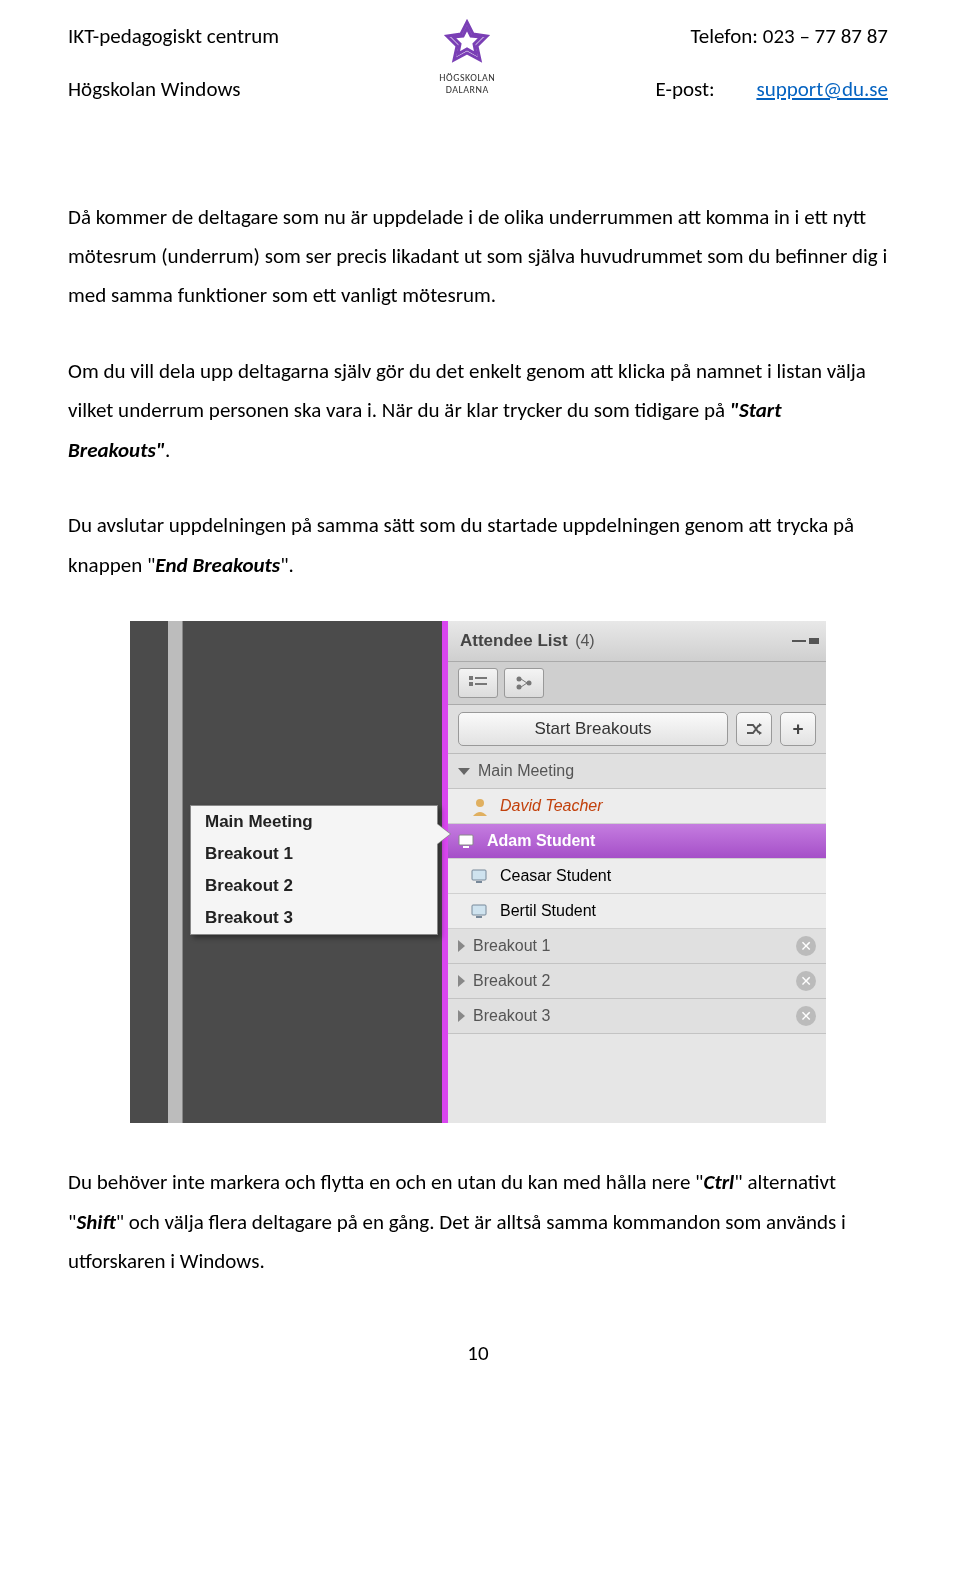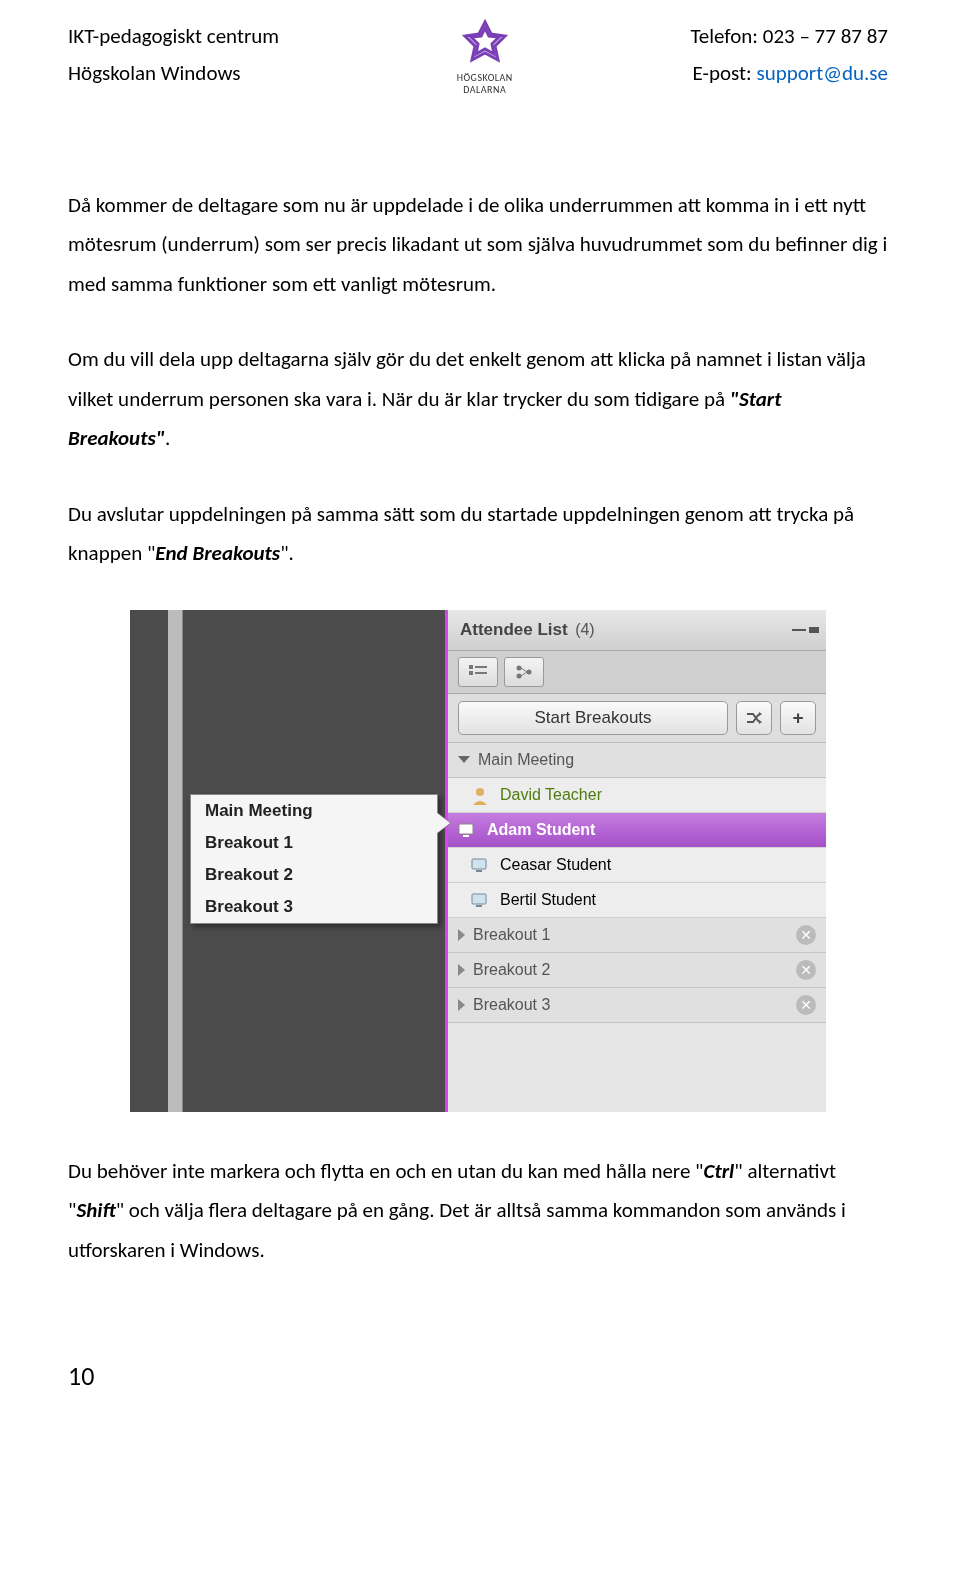--- a/index.html
+++ b/index.html
@@ -16,20 +16,21 @@
   .header {
     display: flex;
     justify-content: space-between;
     align-items: flex-start;
     margin-bottom: 90px;
   }
   .header-left, .header-right {
     display: flex;
     flex-direction: column;
     font-size: 21px;
+    gap: 16px;
   }
   .header-left > div, .header-right > div {
     line-height: 1.75;
   }
   .header-right { text-align: right; }
   .header-center {
     text-align: center;
     padding-top: 0;
   }
   .logo-shape {
@@ -39,20 +40,22 @@
     position: relative;
   }
   .logo-text {
     font-size: 10px;
     letter-spacing: 0.5px;
     color: #333;
     line-height: 1.2;
   }
   a.email-link {
     color: #0563c1;
+    text-decoration: underline;
+    margin-left: 37px;
   }
   .body-text {
     font-size: 21px;
     line-height: 1.88;
   }
   .body-text p { margin: 0 0 36px 0; }
   .bi { font-weight: bold; font-style: italic; }
   .screenshot-wrap {
     margin: 0 0 40px 0;
     display: flex;
@@ -72,21 +75,21 @@
     height: 100%;
     background: #bcbcbc;
     border-right: 1px solid #888;
   }
   .panel {
     position: absolute;
     right: 0; top: 0;
     width: 378px;
     height: 502px;
     background: #d6d6d6;
-    border-left: 3px solid #d946ef;
+    border-left: 6px solid #d946ef;
     display: flex;
     flex-direction: column;
   }
   .panel-header {
     height: 40px;
     background: linear-gradient(#e8e8e8,#cfcfcf);
     border-bottom: 1px solid #aaa;
     display: flex;
     align-items: center;
     padding: 0 12px;
@@ -177,21 +180,21 @@
     font-size: 16px;
     border-bottom: 1px solid #d0d0d0;
     background: #ededed;
   }
   .attendee-row.sel {
     background: linear-gradient(#c57de0,#a54fc8);
     color: #fff;
     padding-left: 9px;
   }
   .attendee-row.sel .name { font-weight: bold; }
-  .attendee-row.host .name { color: #4d7c0f;}
+  .attendee-row.host .name { font-style: italic; color: #c2410c;}
   .person-icon,.screen-icon {
     width: 20px; height: 20px;
     display: inline-block;
   }
   .person-icon svg, .screen-icon svg { width: 100%; height: 100%; }
   .close-circle {
     width: 20px; height: 20px; border-radius: 50%;
     background: #bbb; color: #fff;
     display: flex; align-items: center; justify-content: center;
     font-size: 14px;
@@ -216,23 +219,23 @@
     border-bottom: 10px solid transparent;
     border-left: 13px solid #f5f5f5;
     filter: drop-shadow(1px 0 0 #888);
   }
   .tooltip-row {
     padding: 6px 14px;
     font-weight: bold;
     color: #222;
   }
   .footer-num {
-    text-align: left;
-    font-size: 26px;
-    margin-top: 90px;
+    text-align: center;
+    font-size: 21px;
+    margin-top: 58px;
   }
 </style>
 </head>
 <body>
 
 <div class="page">
 
   <div class="header">
     <div class="header-left">
       <div>IKT-pedagogiskt centrum</div>

